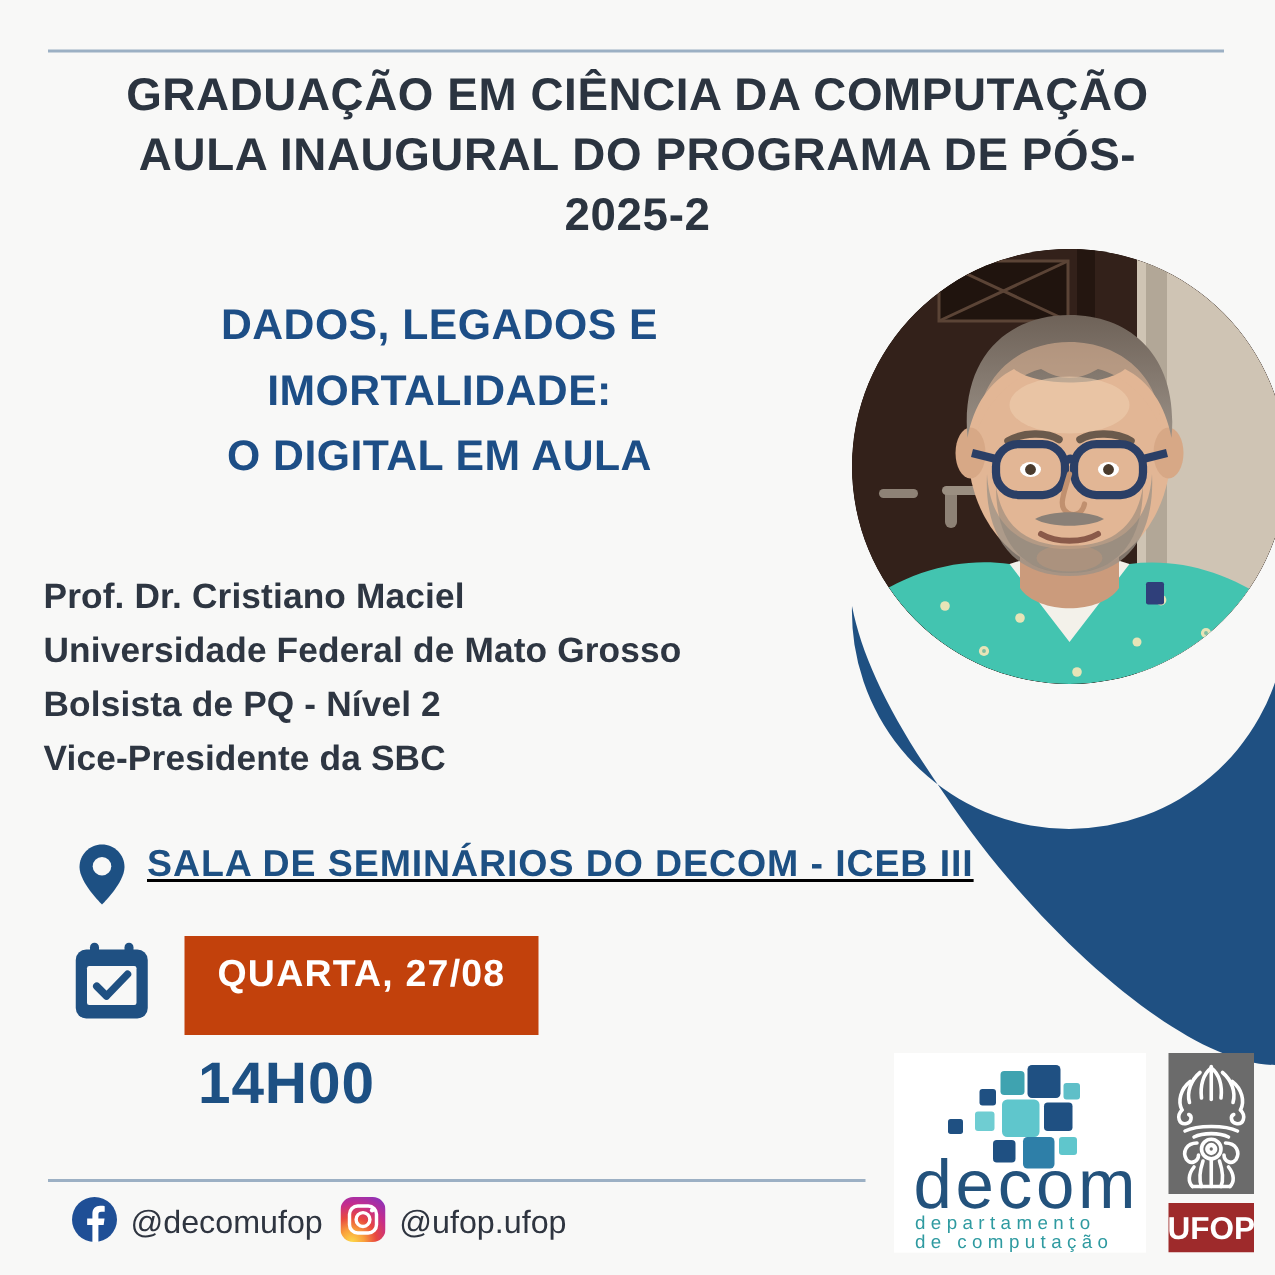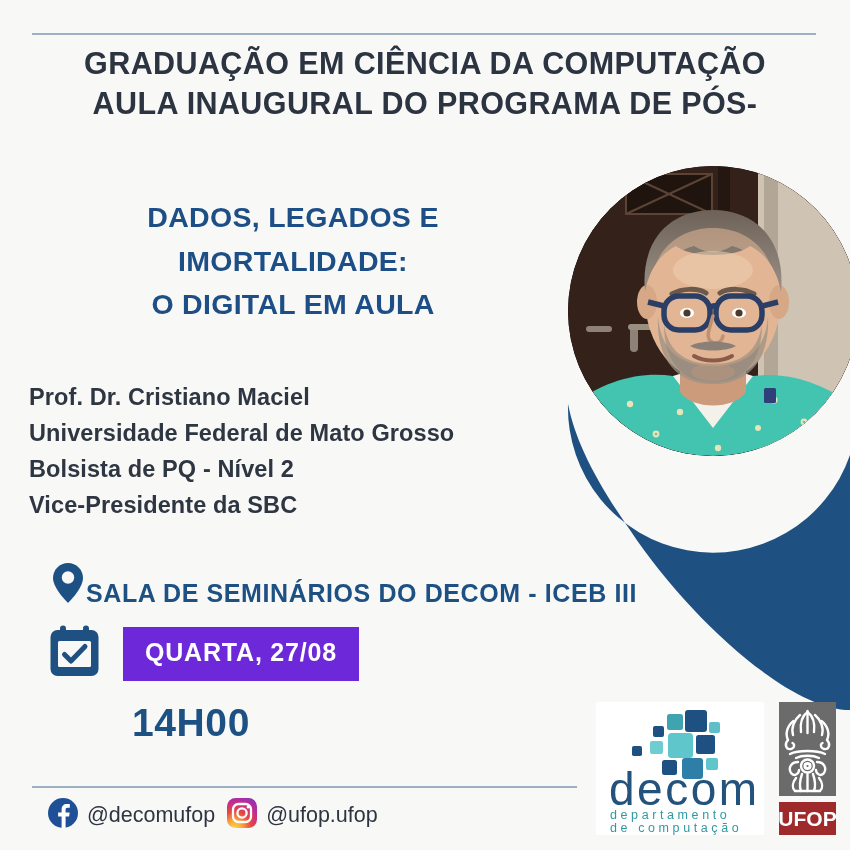--- a/index.html
+++ b/index.html
@@ -104,22 +104,23 @@
     color: #2e3642;
   }
   .speaker .ln { display: block; white-space: nowrap; }
 
   
   .location-row {
     position: absolute;
     left: 52px;
     top: 562px;
     display: flex;
-    align-items: flex-end;
-    gap: 2px;
+    align-items: flex-start;
+    gap: 14px;
+    text-decoration: underline;
   }
   .pin-icon { display: block; }
   .location-text {
     font-size: 25px;
     font-weight: 700;
     letter-spacing: 0.6px;
     color: #1d5083;
     white-space: nowrap;
   }
 
@@ -127,26 +128,26 @@
   .date-row {
     position: absolute;
     left: 47px;
     top: 624px;
     display: flex;
     align-items: center;
     gap: 21px;
   }
   .calendar-icon { display: block; }
   .date-badge {
-    background: #6d28d9;
+    background: #c2410c;
     color: #ffffff;
     font-size: 25px;
     font-weight: 700;
     letter-spacing: 0.8px;
-    padding: 13px 22px 16px 22px;
+    padding: 13px 22px 28px 22px;
     white-space: nowrap;
     line-height: 1;
   }
 
   
   .time {
     position: absolute;
     left: 132px;
     top: 703px;
     font-size: 39px;
@@ -316,20 +317,21 @@
         <path d="M 126 190 C 136 196, 154 196, 164 190" stroke="#8a5a4a" stroke-width="4" fill="none" stroke-linecap="round"></path>
 
         <ellipse cx="145" cy="206" rx="22" ry="9" fill="#c99a7b" opacity="0.35"></ellipse>
       </g>
     </svg>
   </div>
 
   <div class="headline">
     <span class="ln">GRADUAÇÃO EM CIÊNCIA DA COMPUTAÇÃO</span>
     <span class="ln">AULA INAUGURAL DO PROGRAMA DE PÓS-</span>
+    <span class="ln">2025-2</span>
   </div>
 
   <div class="subtitle">
     <span class="ln">DADOS, LEGADOS E</span>
     <span class="ln">IMORTALIDADE:</span>
     <span class="ln">O DIGITAL EM AULA</span>
   </div>
 
   <div class="speaker">
     <span class="ln">Prof. Dr. Cristiano Maciel</span>

